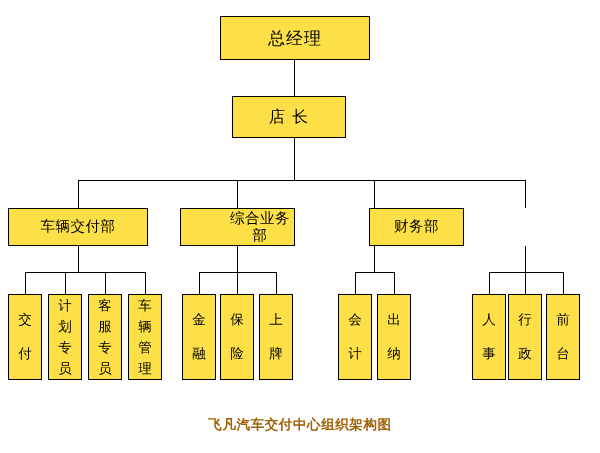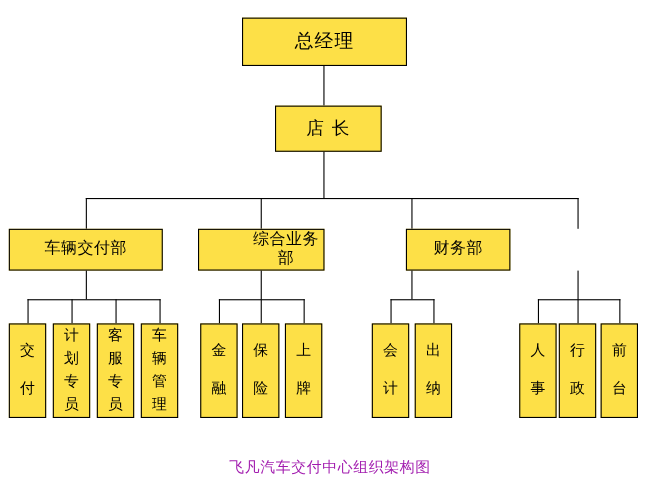--- a/index.html
+++ b/index.html
@@ -54,37 +54,37 @@
     background: #000000;
   }
   .connector.v { width: 1.3px; }
   .connector.h { height: 1.3px; }
   #chart-caption {
     position: absolute;
     left: 0;
     width: 600px;
     text-align: center;
     font-size: 13.5px;
-    font-weight: normal;
+    font-weight: bold;
     letter-spacing: 0.6px;
-    color: #a21caf;
+    color: #a16207;
   }
 </style>
 </head>
 <body>
 
 <div id="chart-root">
 
   <div class="node lvl1" style="left:220px; top:16px; width:150px; height:44px;">
     <span class="node-label">总经理</span>
   </div>
 
   <div class="connector v" style="left:294px; top:60px; height:36px;"></div>
 
-  <div class="node lvl2" style="left:250px; top:96px; width:97px; height:42px;">
+  <div class="node lvl2" style="left:232px; top:96px; width:114px; height:42px;">
     <span class="node-label">店  长</span>
   </div>
 
   <div class="connector v" style="left:294px; top:138px; height:42px;"></div>
 
   <div class="connector h" style="left:78px; top:180px; width:448px;"></div>
 
   <div class="connector v" style="left:78px; top:180px; height:28px;"></div>
   <div class="connector v" style="left:237px; top:180px; height:28px;"></div>
   <div class="connector v" style="left:374px; top:180px; height:28px;"></div>

